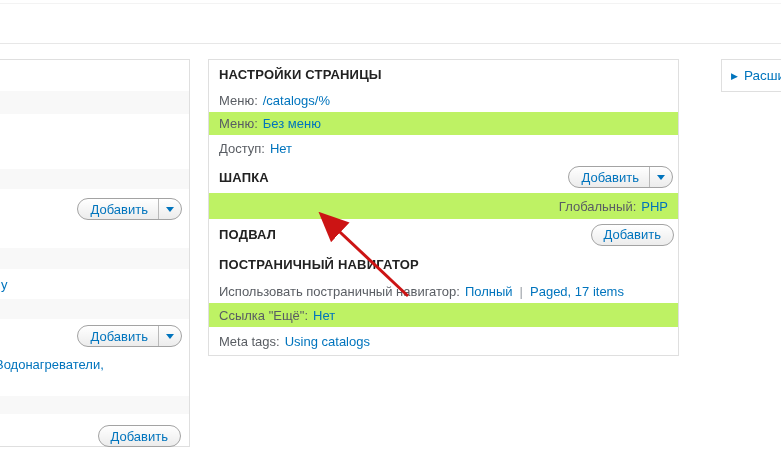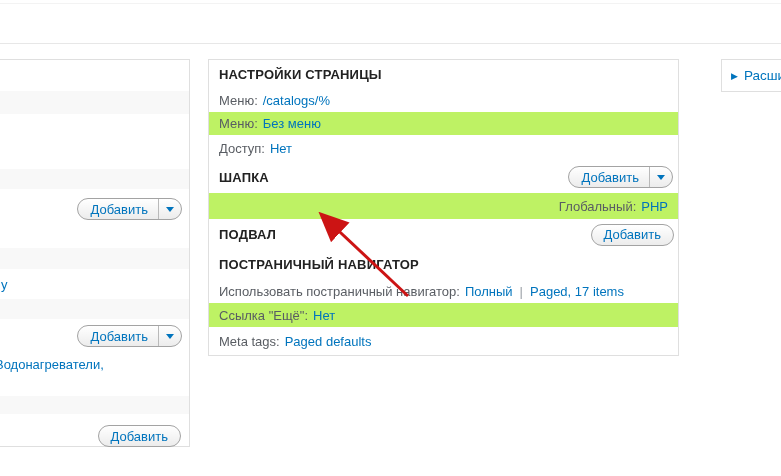--- a/index.html
+++ b/index.html
@@ -153,21 +153,21 @@
   </div>
 
   <div class="row gray" style="height:24px;">
     <span class="lbl">Ссылка "Ещё":</span>
     <a class="lnk">Нет</a>
   </div>
 
 
   <div class="row" style="height:28px;">
     <span class="lbl">Meta tags:</span>
-    <a class="lnk">Paged defaults</a>
+    <a class="lnk">Using catalogs</a>
   </div>
 </div>
 
 <div class="panel" id="advanced-box">
   <span class="adv-tri">▶</span>
   <a class="lnk">Расши</a>
 </div>
 
 <svg id="arrow-overlay" viewBox="0 0 781 476">
   <defs>

